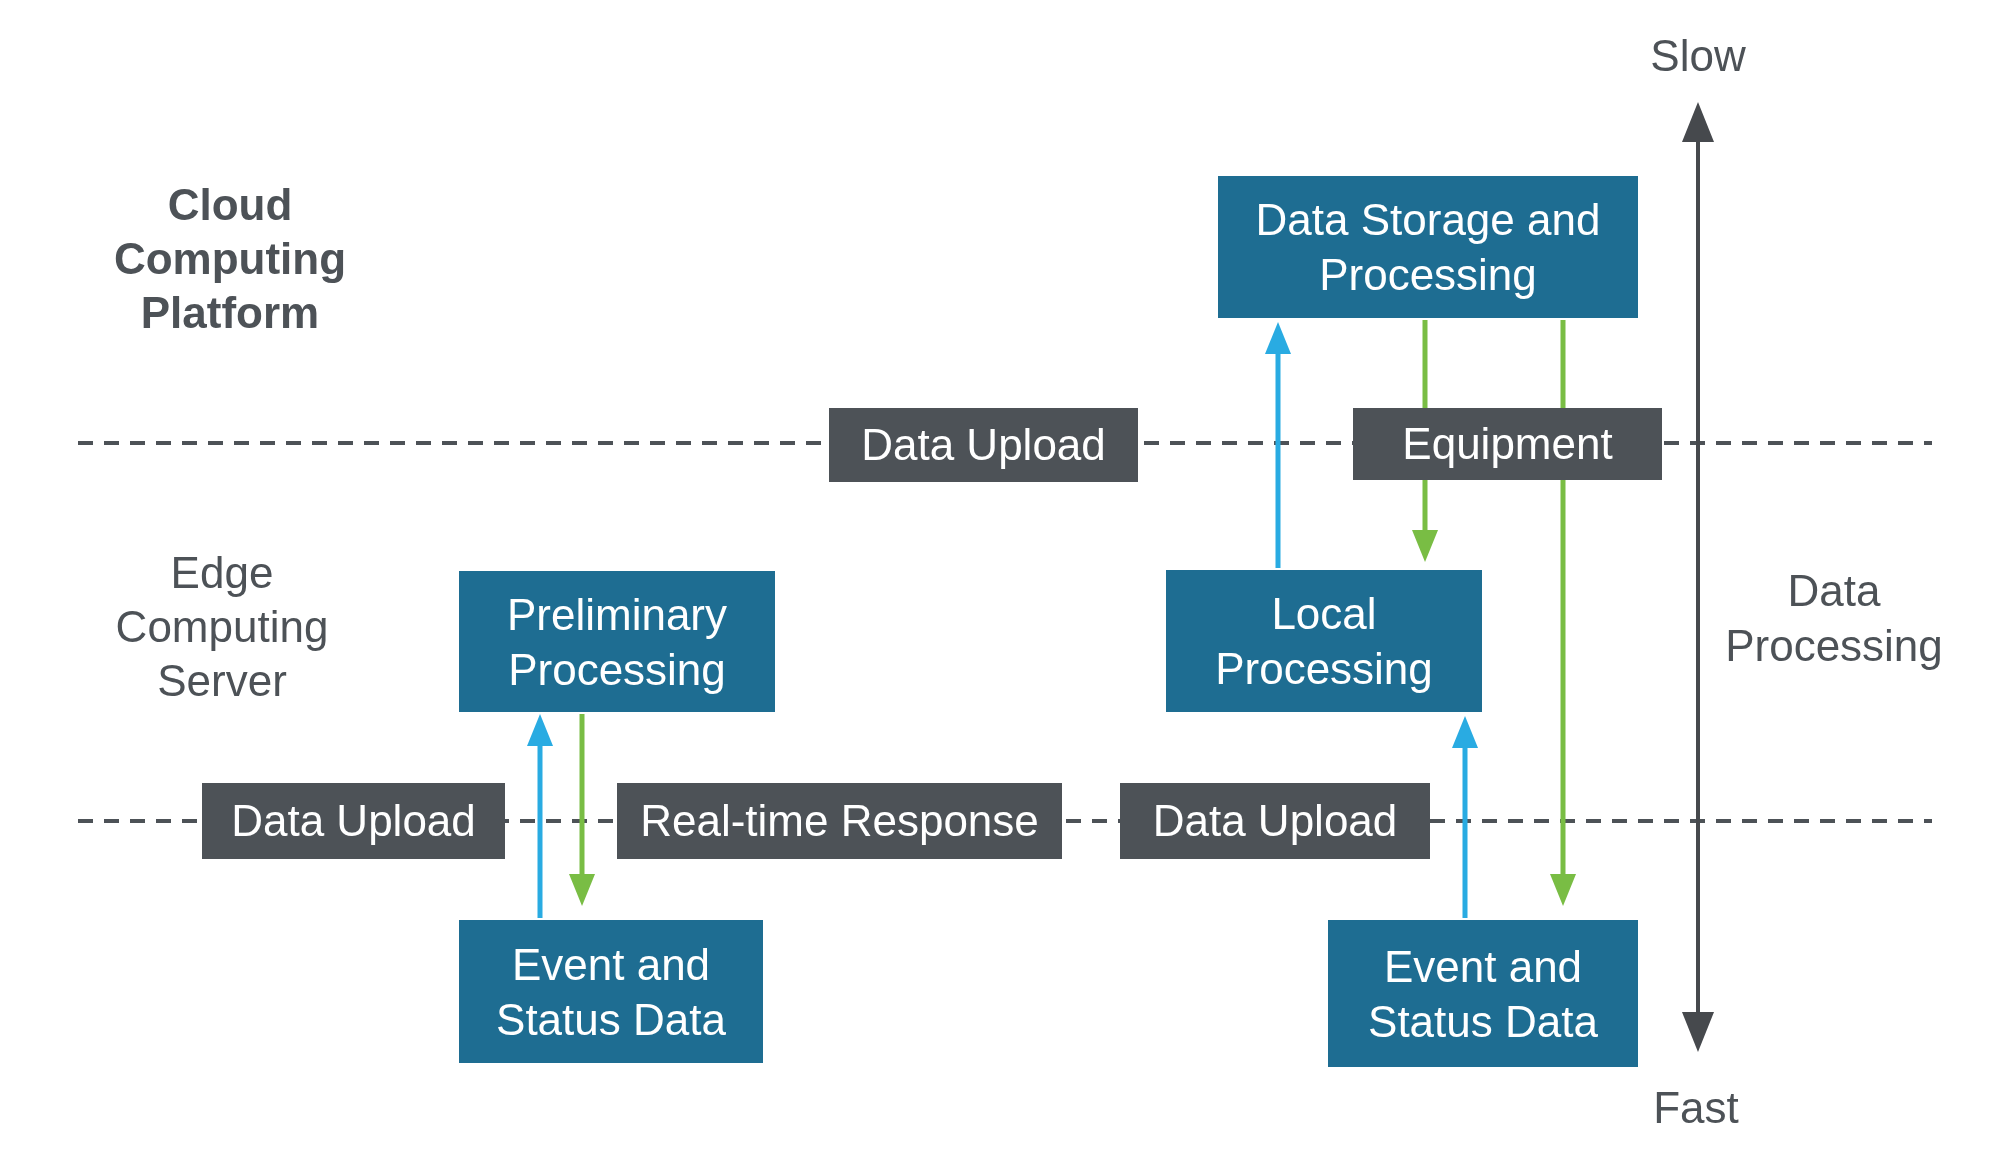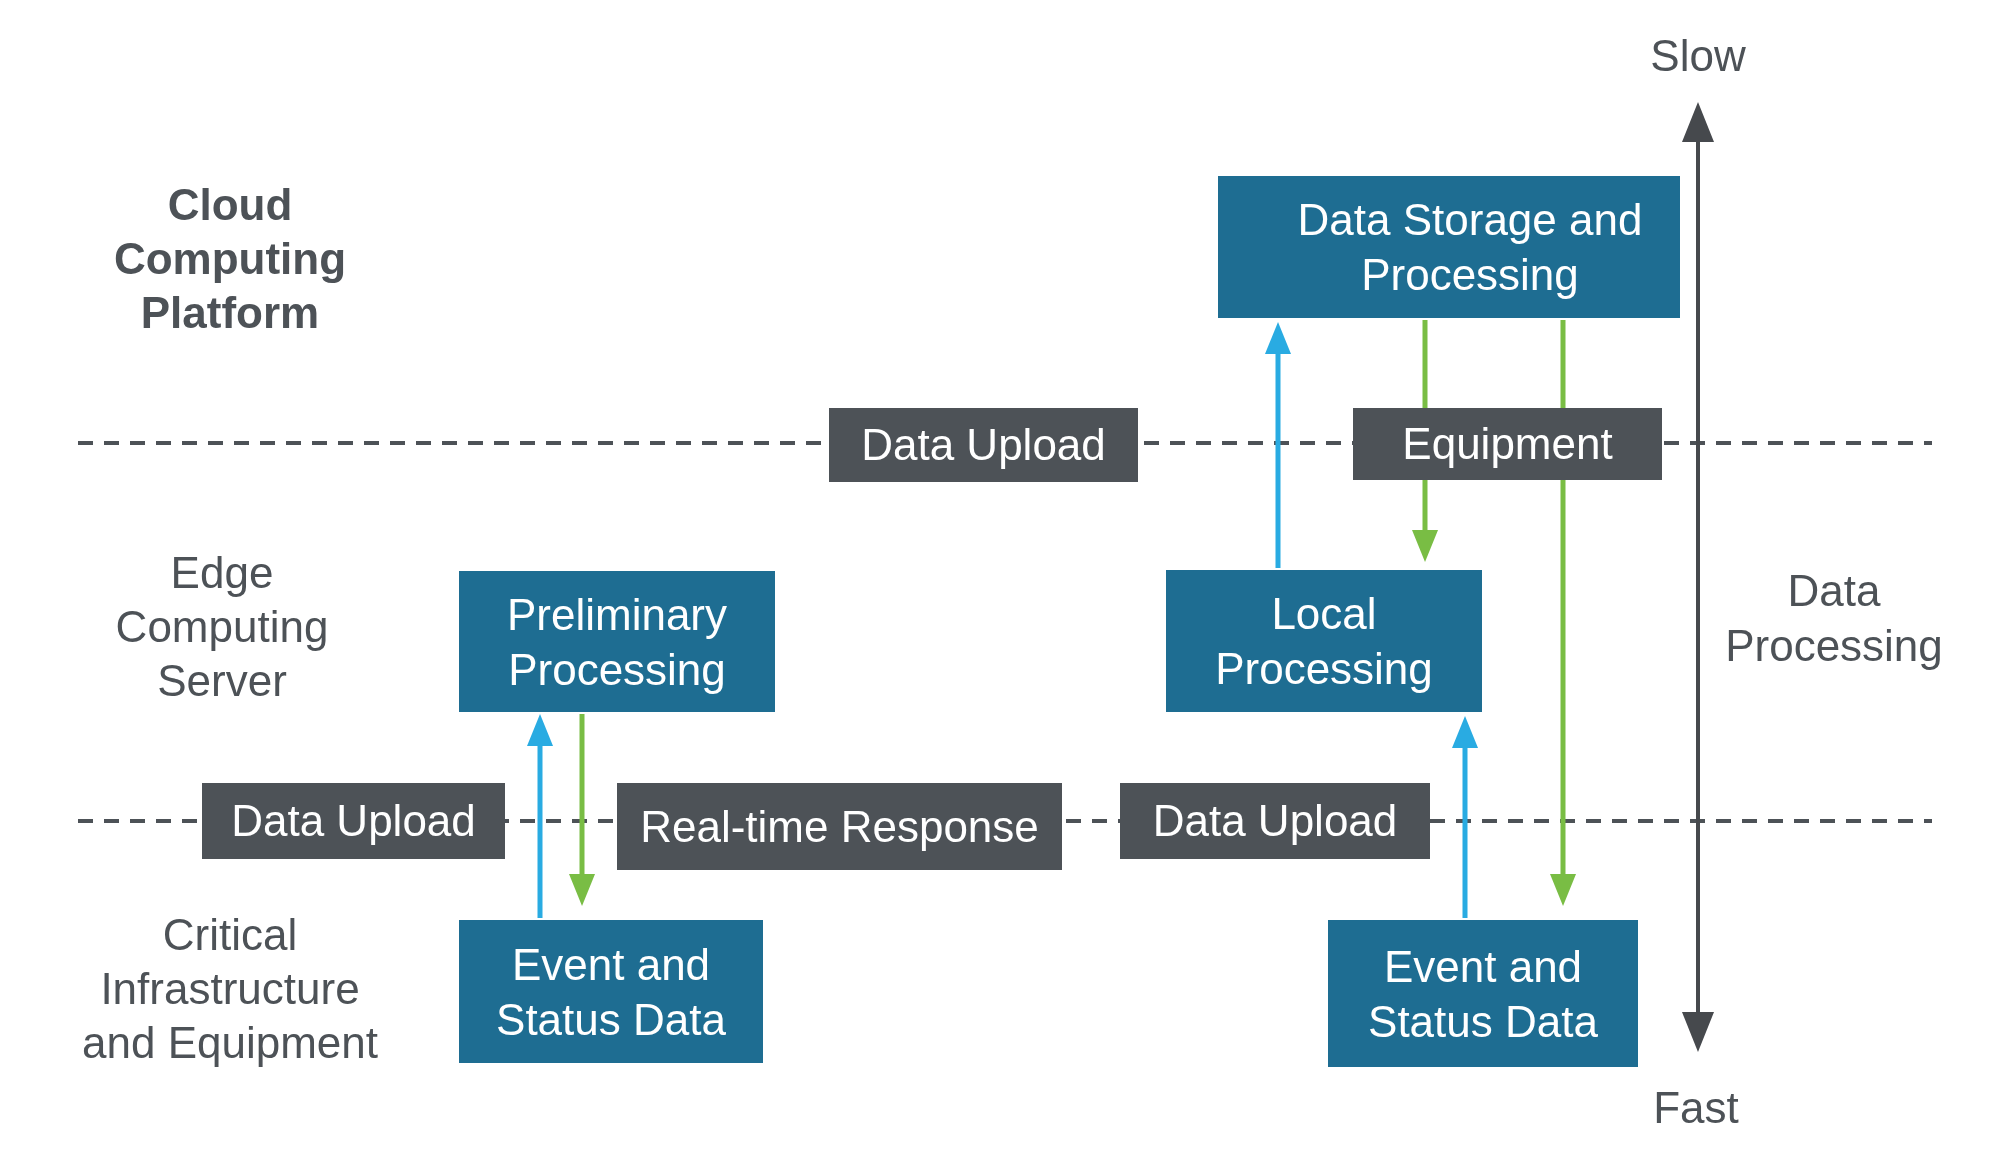--- a/index.html
+++ b/index.html
@@ -27,29 +27,29 @@
   }
   .tier-label{
     position:absolute;color:var(--text);text-align:center;
     font-size:44px;line-height:54px;white-space:pre-line;width:400px;
   }
   .axis-label{
     position:absolute;color:var(--text);text-align:center;
     font-size:44px;line-height:55px;white-space:pre-line;
   }
   
-  #node-data-storage{left:1218px;top:176px;width:420px;height:142px;padding-left:42px;}
+  #node-data-storage{left:1218px;top:176px;width:420px;height:142px;}
   #node-preliminary {left:459px; top:571px;width:316px;height:141px;}
   #node-local       {left:1166px;top:570px;width:316px;height:142px;}
   #node-event-left  {left:459px; top:920px;width:304px;height:143px;}
   #node-event-right {left:1328px;top:920px;width:310px;height:147px;}
   #flow-upload-top  {left:829px; top:408px;width:309px;height:74px;}
   #flow-feedback    {left:1353px;top:408px;width:309px;height:72px;}
   #flow-upload-bl   {left:202px; top:783px;width:303px;height:76px;}
-  #flow-realtime    {left:617px; top:783px;width:445px;height:87px;}
+  #flow-realtime    {left:617px; top:783px;width:445px;height:76px;}
   #flow-upload-bm   {left:1120px;top:783px;width:310px;height:76px;}
   #tier-cloud {left:30px;top:178px;font-weight:bold;}
   #tier-edge  {left:22px;top:546px;}
   #tier-infra {left:30px;top:908px;}
   #axis-slow  {left:1598px;top:28px; width:200px;}
   #axis-fast  {left:1596px;top:1080px;width:200px;}
   #axis-side  {left:1718px;top:563px;width:232px;}
 </style>
 </head>
 <body>
@@ -93,23 +93,20 @@
       <polygon class="green-head" points="582,906 569,874 595,874"></polygon>
     </g>
   </svg>
 
   <div class="tier-label" id="tier-cloud">Cloud
 Computing
 Platform</div>
   <div class="tier-label" id="tier-edge">Edge
 Computing
 Server</div>
-  <div class="tier-label" id="tier-infra">Critical
-Infrastructure
-and Equipment</div>
 
   <div class="node" id="node-data-storage">Data Storage and
 Processing</div>
   <div class="node" id="node-preliminary">Preliminary
 Processing</div>
   <div class="node" id="node-local">Local
 Processing</div>
   <div class="node" id="node-event-left">Event and
 Status Data</div>
   <div class="node" id="node-event-right">Event and

